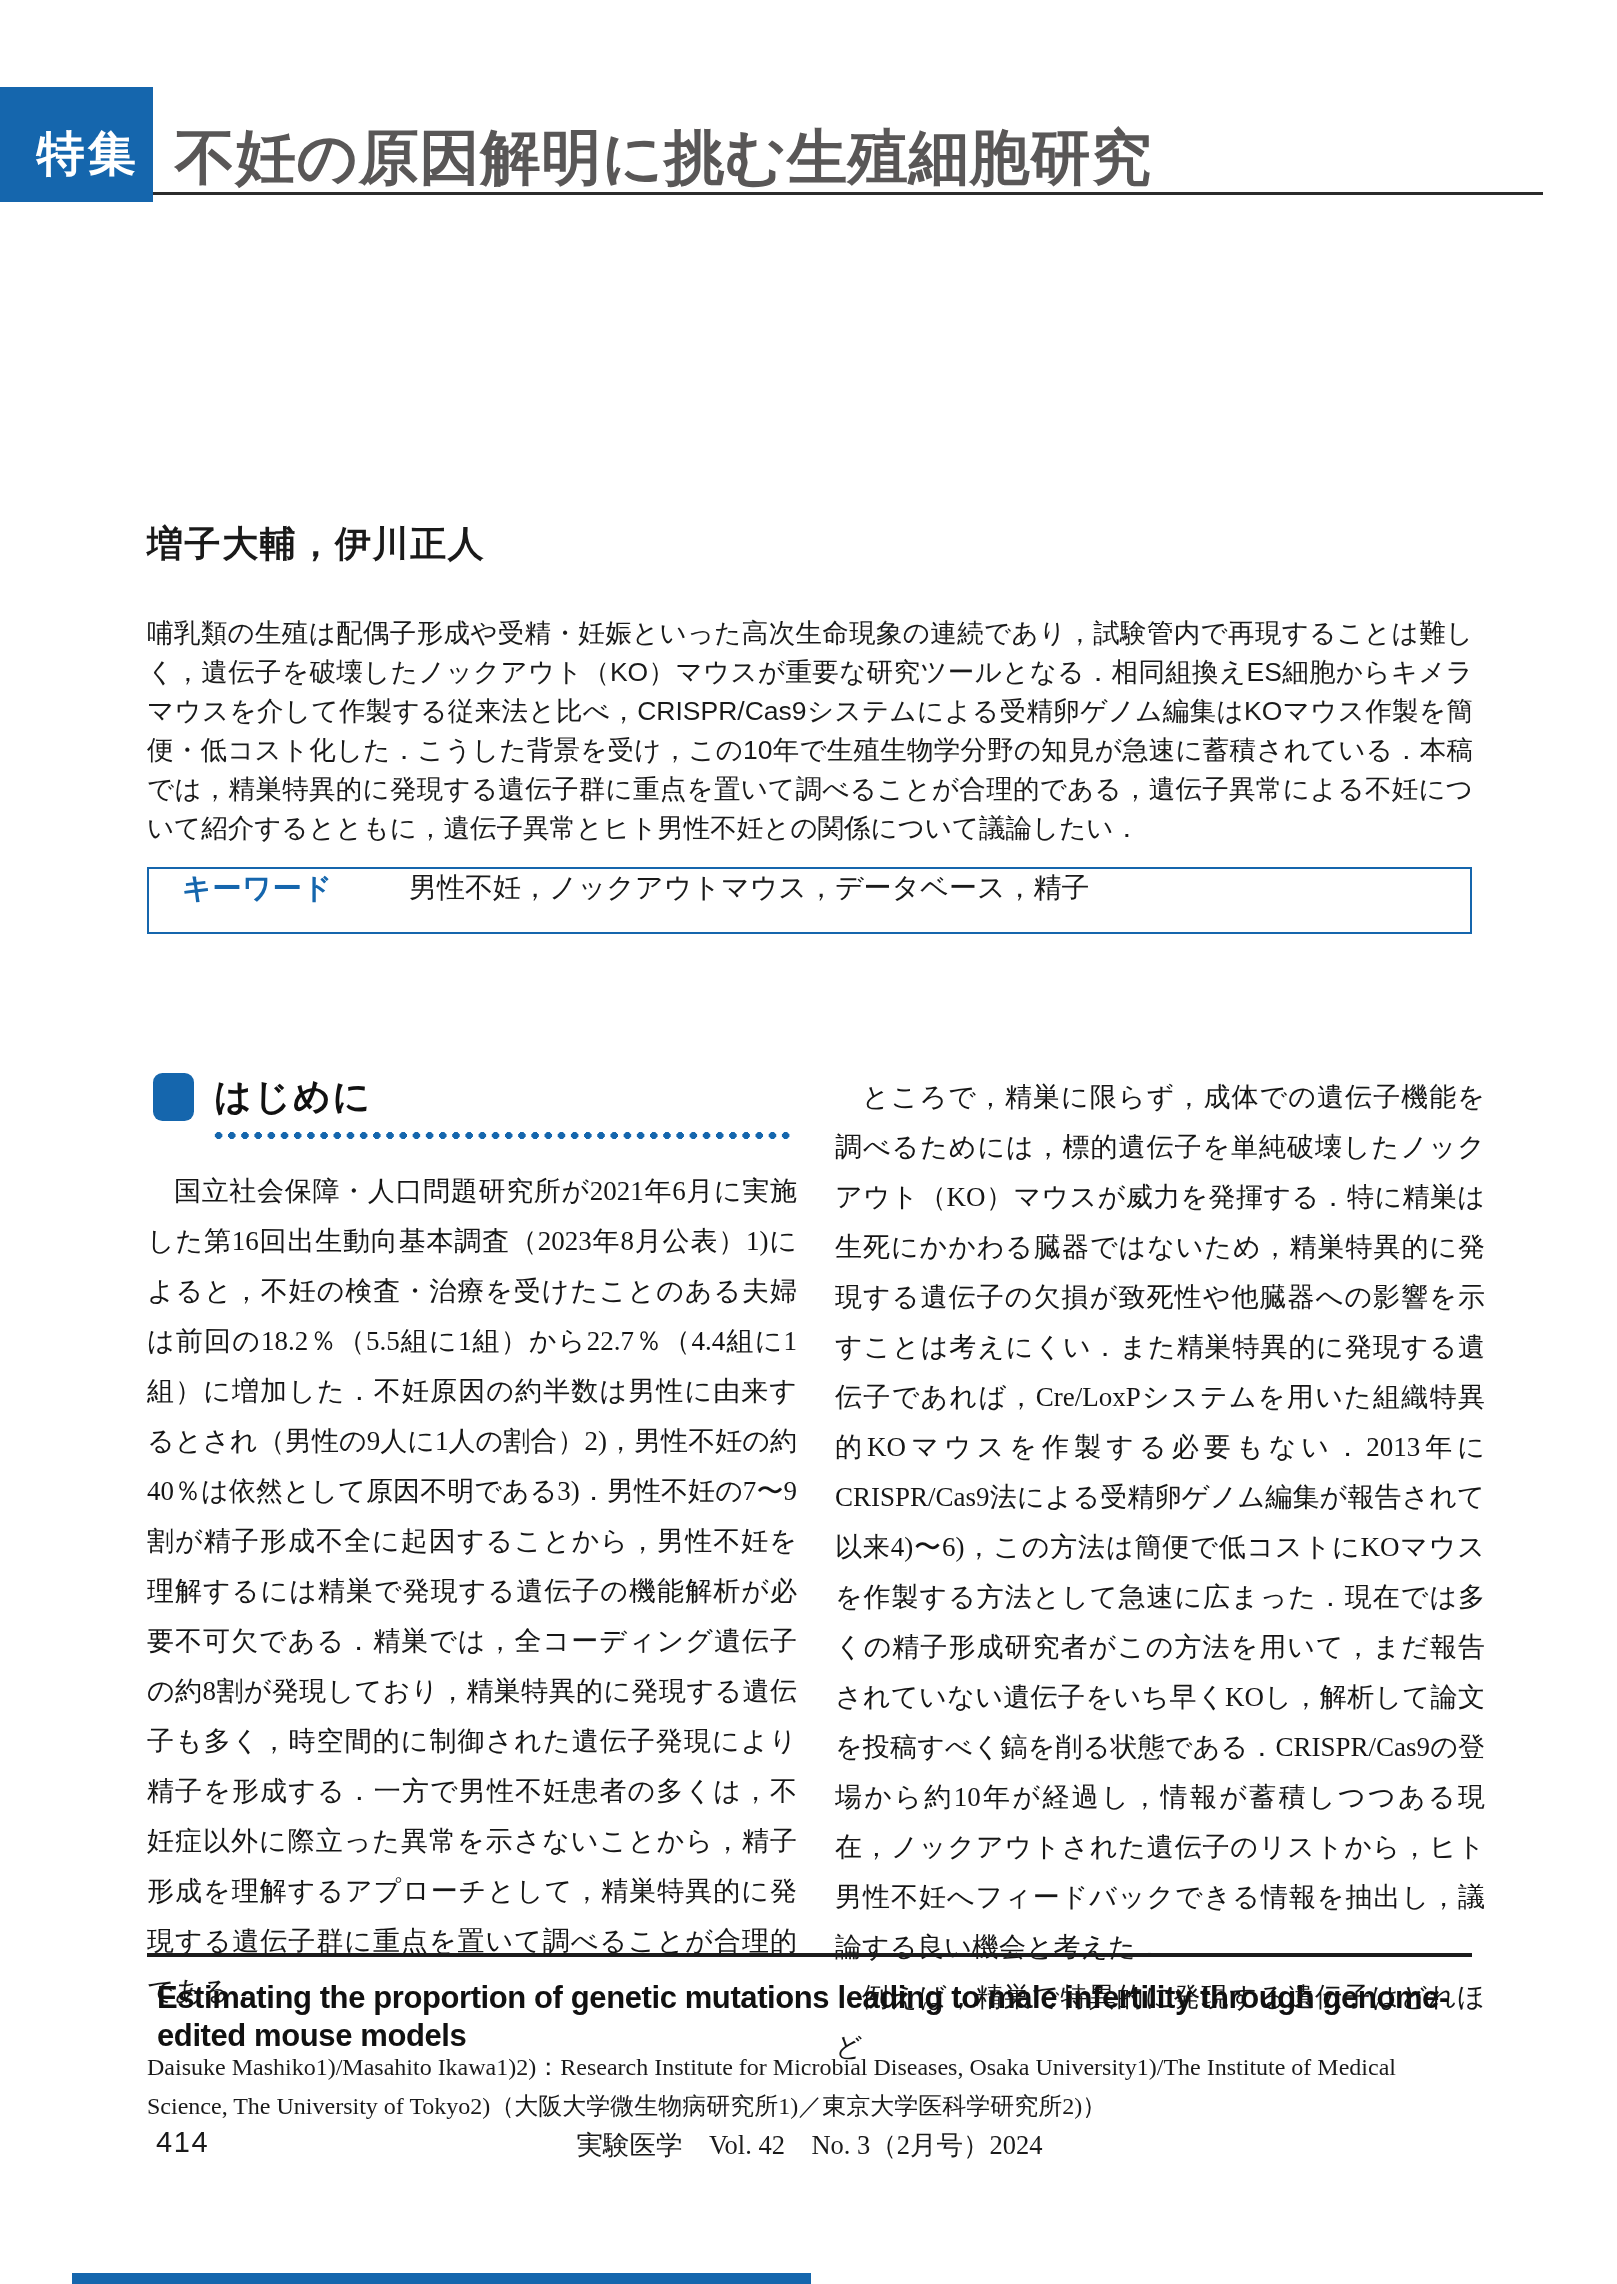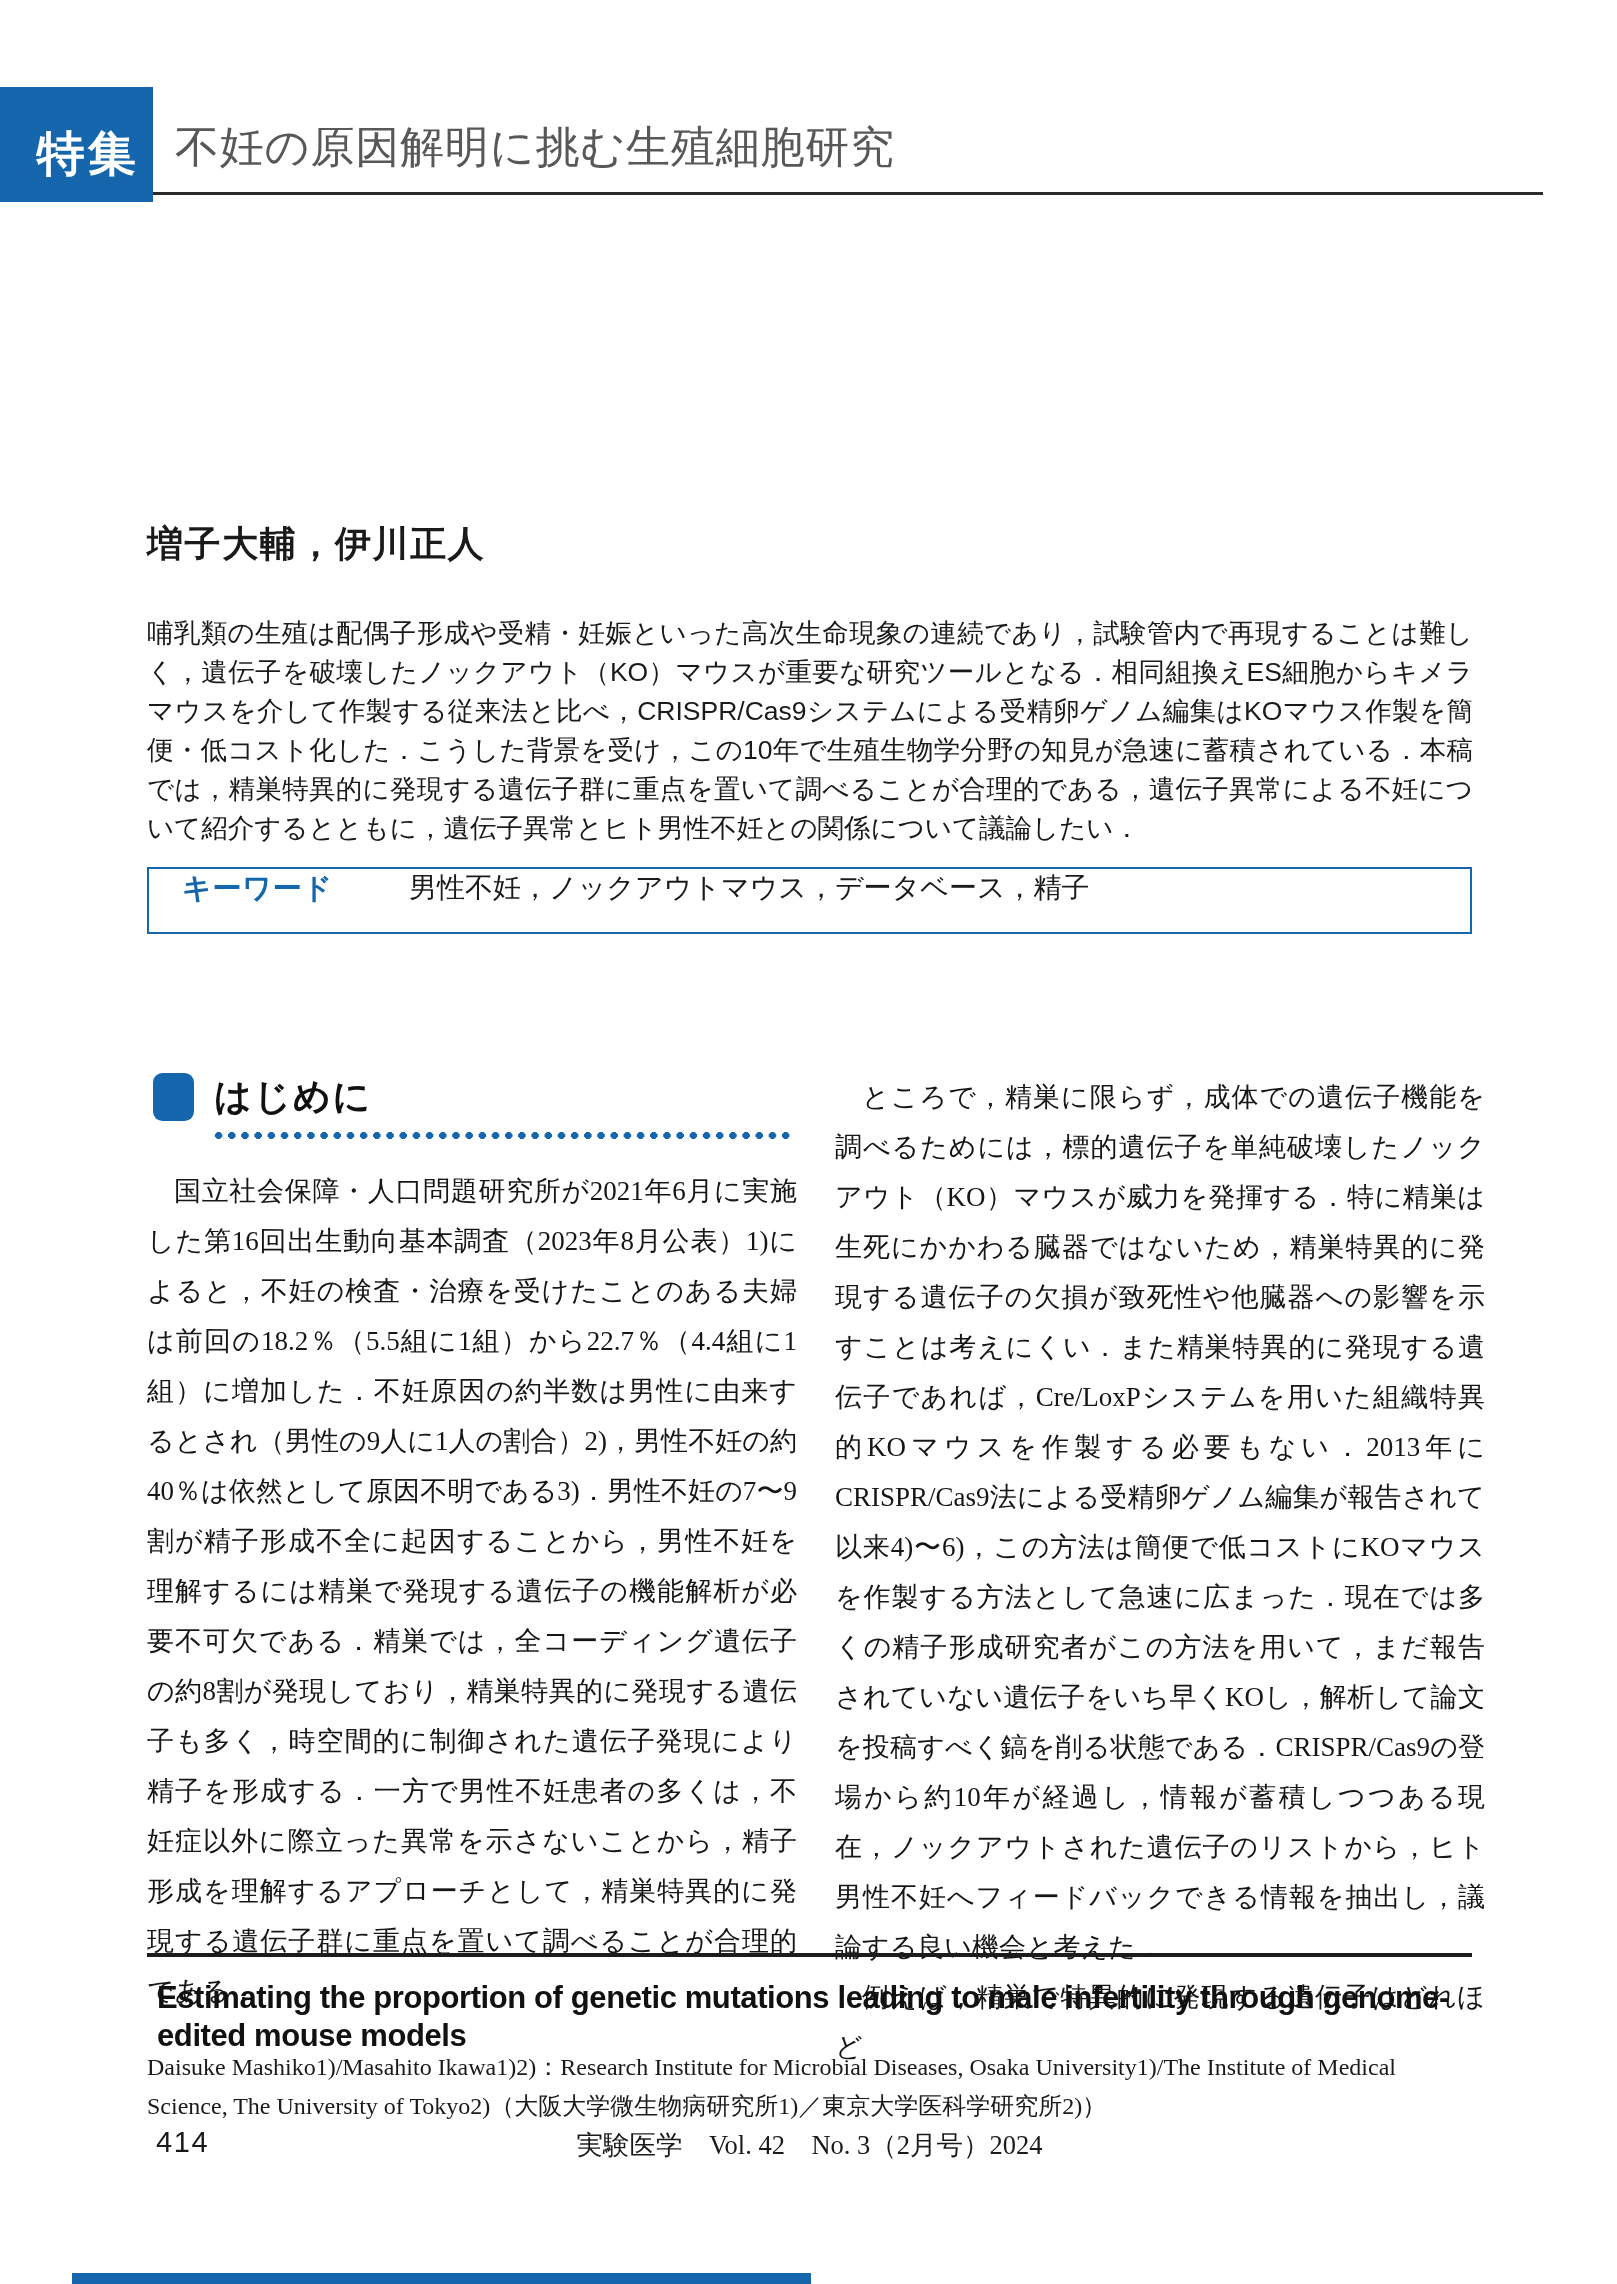--- a/index.html
+++ b/index.html
@@ -8,21 +8,21 @@
     font-family:"Liberation Sans",sans-serif;color:#1a1a1a;overflow:hidden;
   }
   
   .tag-box{
     position:absolute;left:0;top:87px;width:153px;height:115px;
     background:#1566ad;color:#ffffff;box-sizing:border-box;
     display:flex;align-items:flex-end;justify-content:flex-end;
     padding:0 14px 15.6px 0;font-size:48px;font-weight:bold;letter-spacing:3.1px;
   }
   .feature-title{
-    position:absolute;left:175px;top:118px;font-size:44px;font-weight:normal;
+    position:absolute;left:175px;top:118px;font-size:60px;font-weight:bold;
     color:#595757;letter-spacing:0.8px;white-space:nowrap;
   }
   .header-rule{
     position:absolute;left:153px;top:192px;width:1390px;height:3.1px;background:#2b2b2b;
   }
   
   .article-title{
     position:absolute;left:143px;top:248px;width:1372px;
     font-size:78px;font-weight:900;line-height:1.18;letter-spacing:1.6px;color:#0d0d0d;
   }

